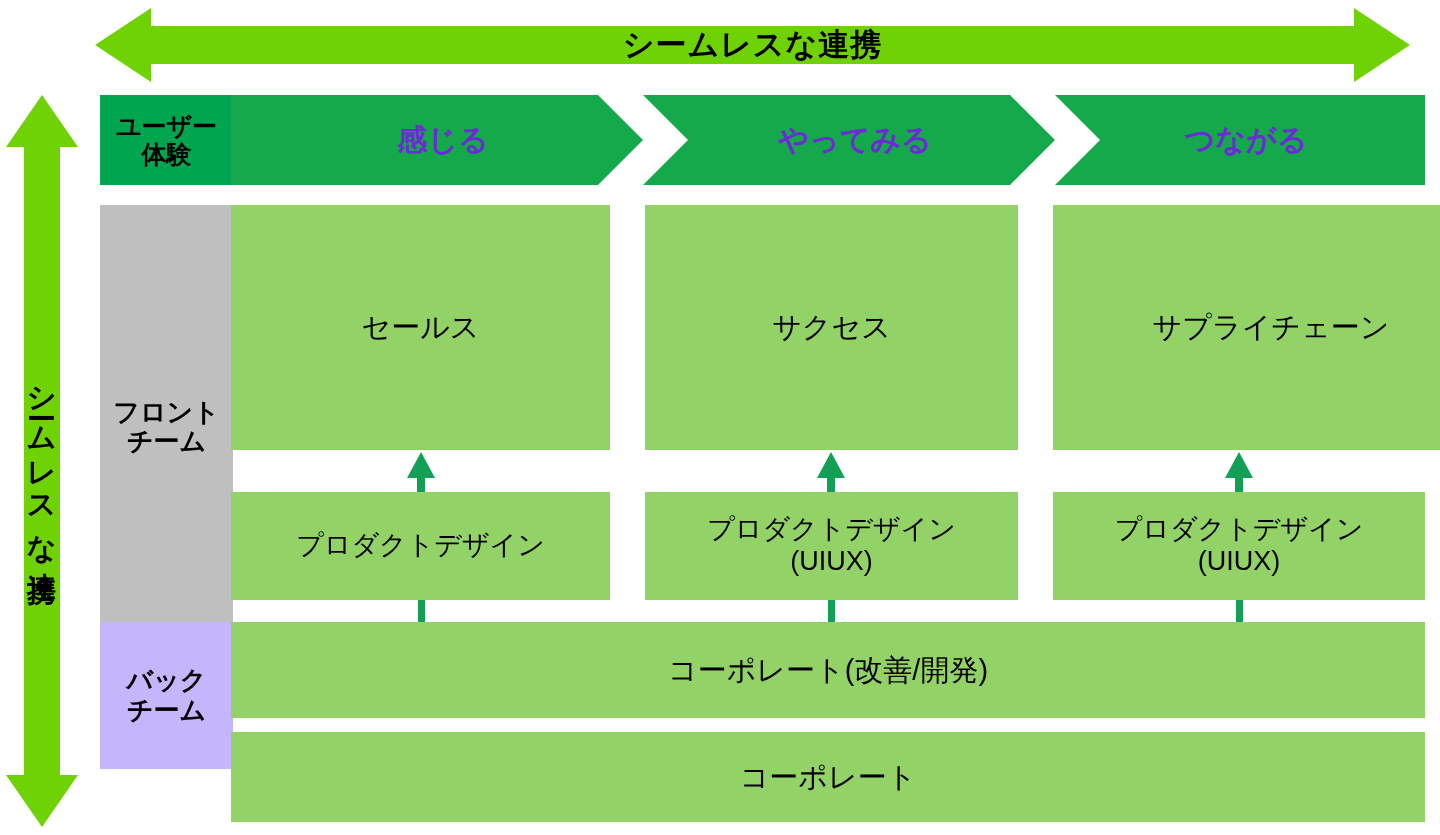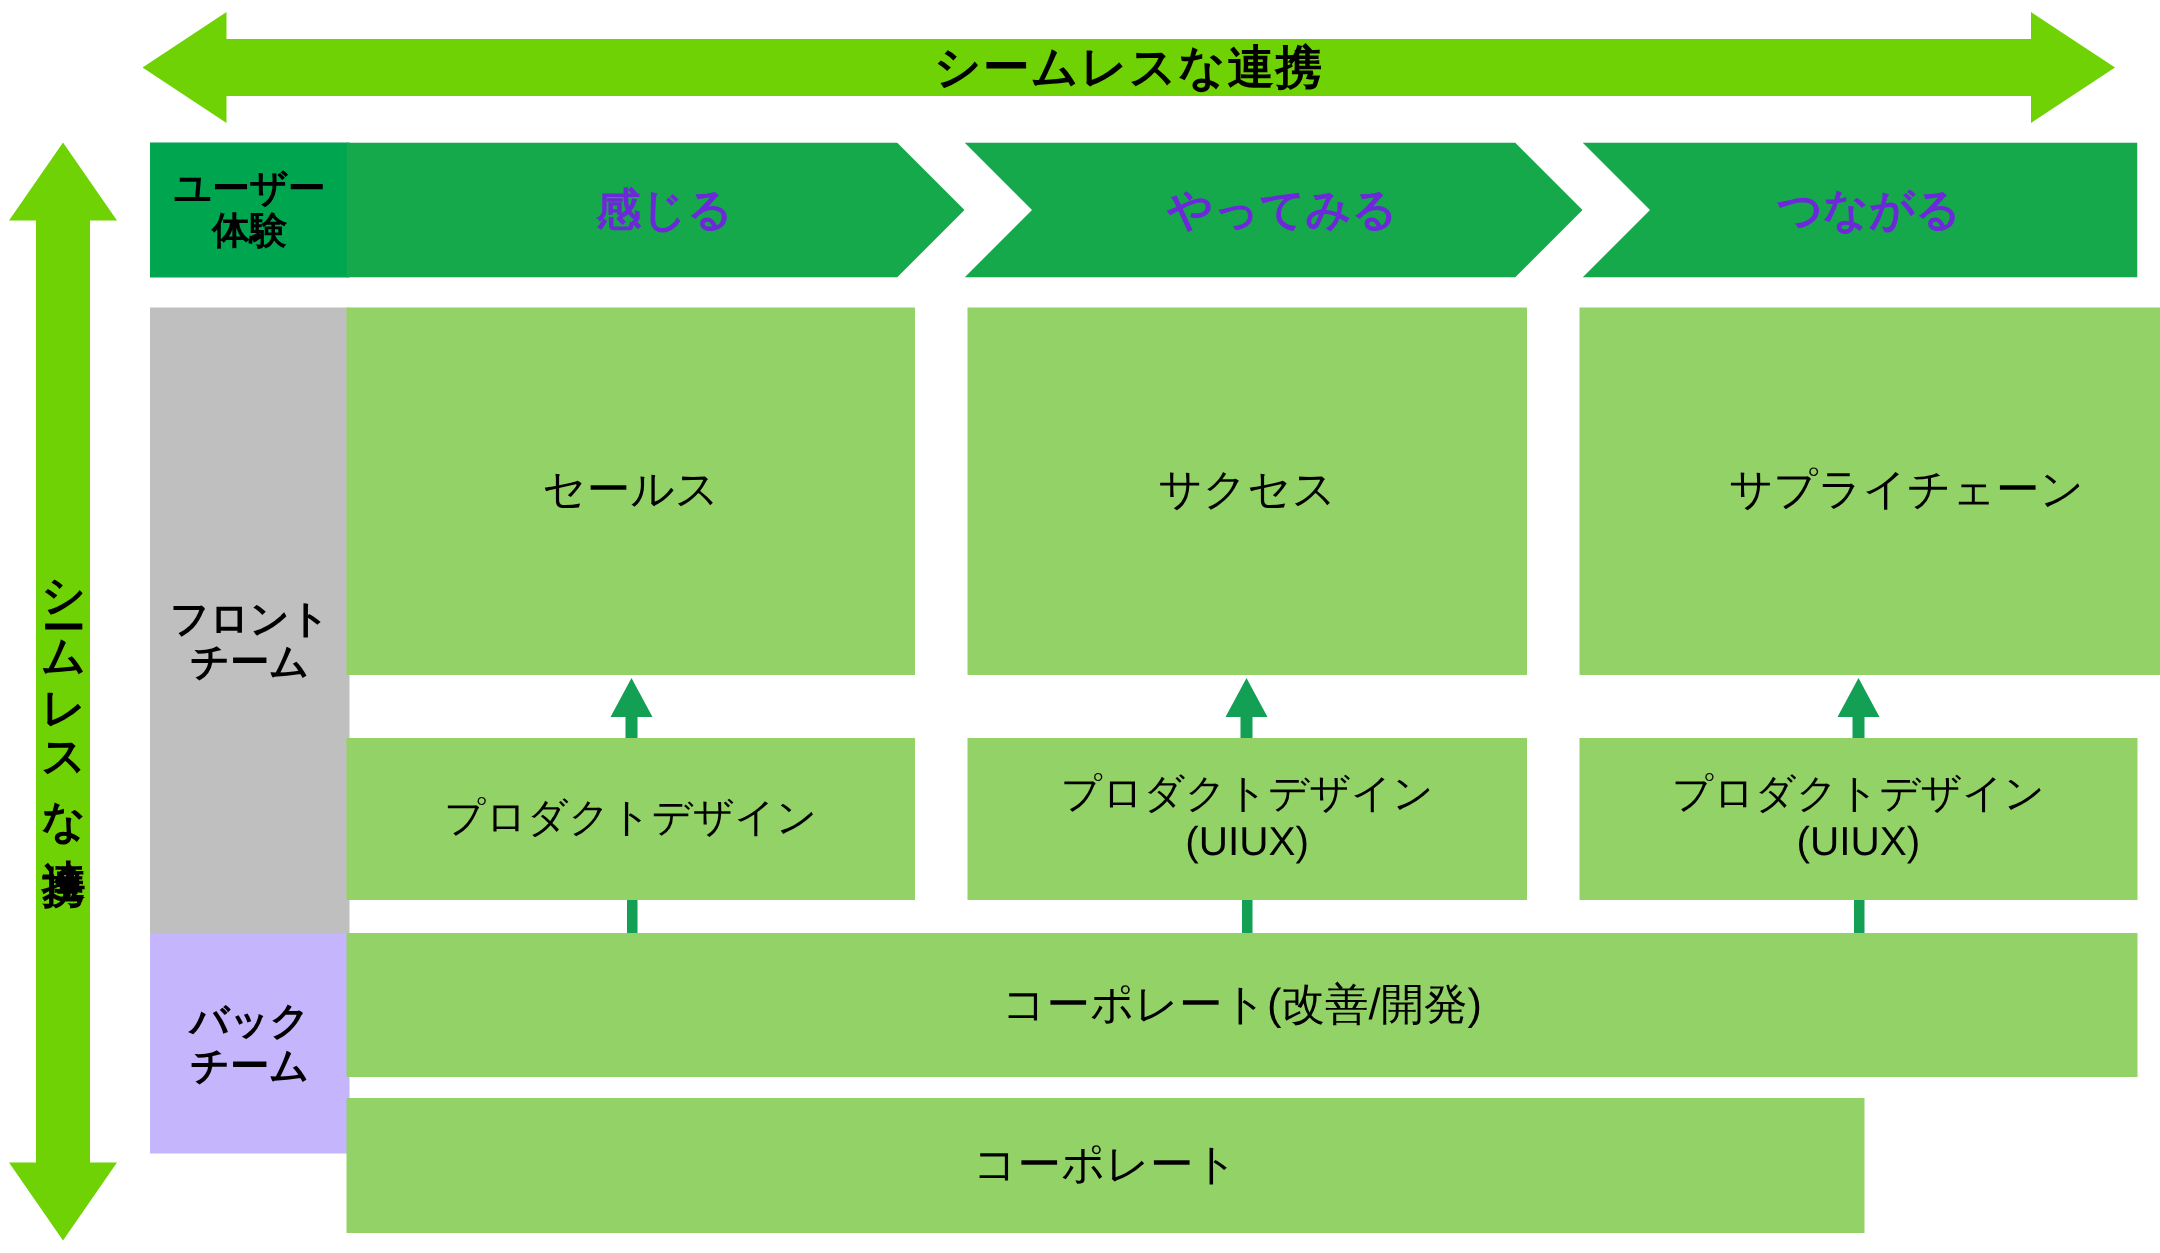--- a/index.html
+++ b/index.html
@@ -129,21 +129,21 @@
     justify-content: center;
     text-align: center;
     color: #000000;
     font-weight: normal;
     line-height: 1.18;
     box-sizing: border-box;
   }
   .gbox.big   { top: 205px; height: 245px; font-size: 29px; }
   .gbox.mid   { top: 492px; height: 108px; font-size: 27px; }
   .gbox.wide1 { top: 622px; height: 96px; left: 231px; width: 1194px; font-size: 29px; }
-  .gbox.wide2 { top: 732px; height: 90px; left: 231px; width: 1012px; font-size: 29px; }
+  .gbox.wide2 { top: 732px; height: 90px; left: 231px; width: 1194px; font-size: 29px; }
 
   
   .uparrow {
     position: absolute;
     top: 452px;
     width: 34px;
     height: 42px;
   }
   .uparrow svg { display: block; width: 100%; height: 100%; }
   .stem {

